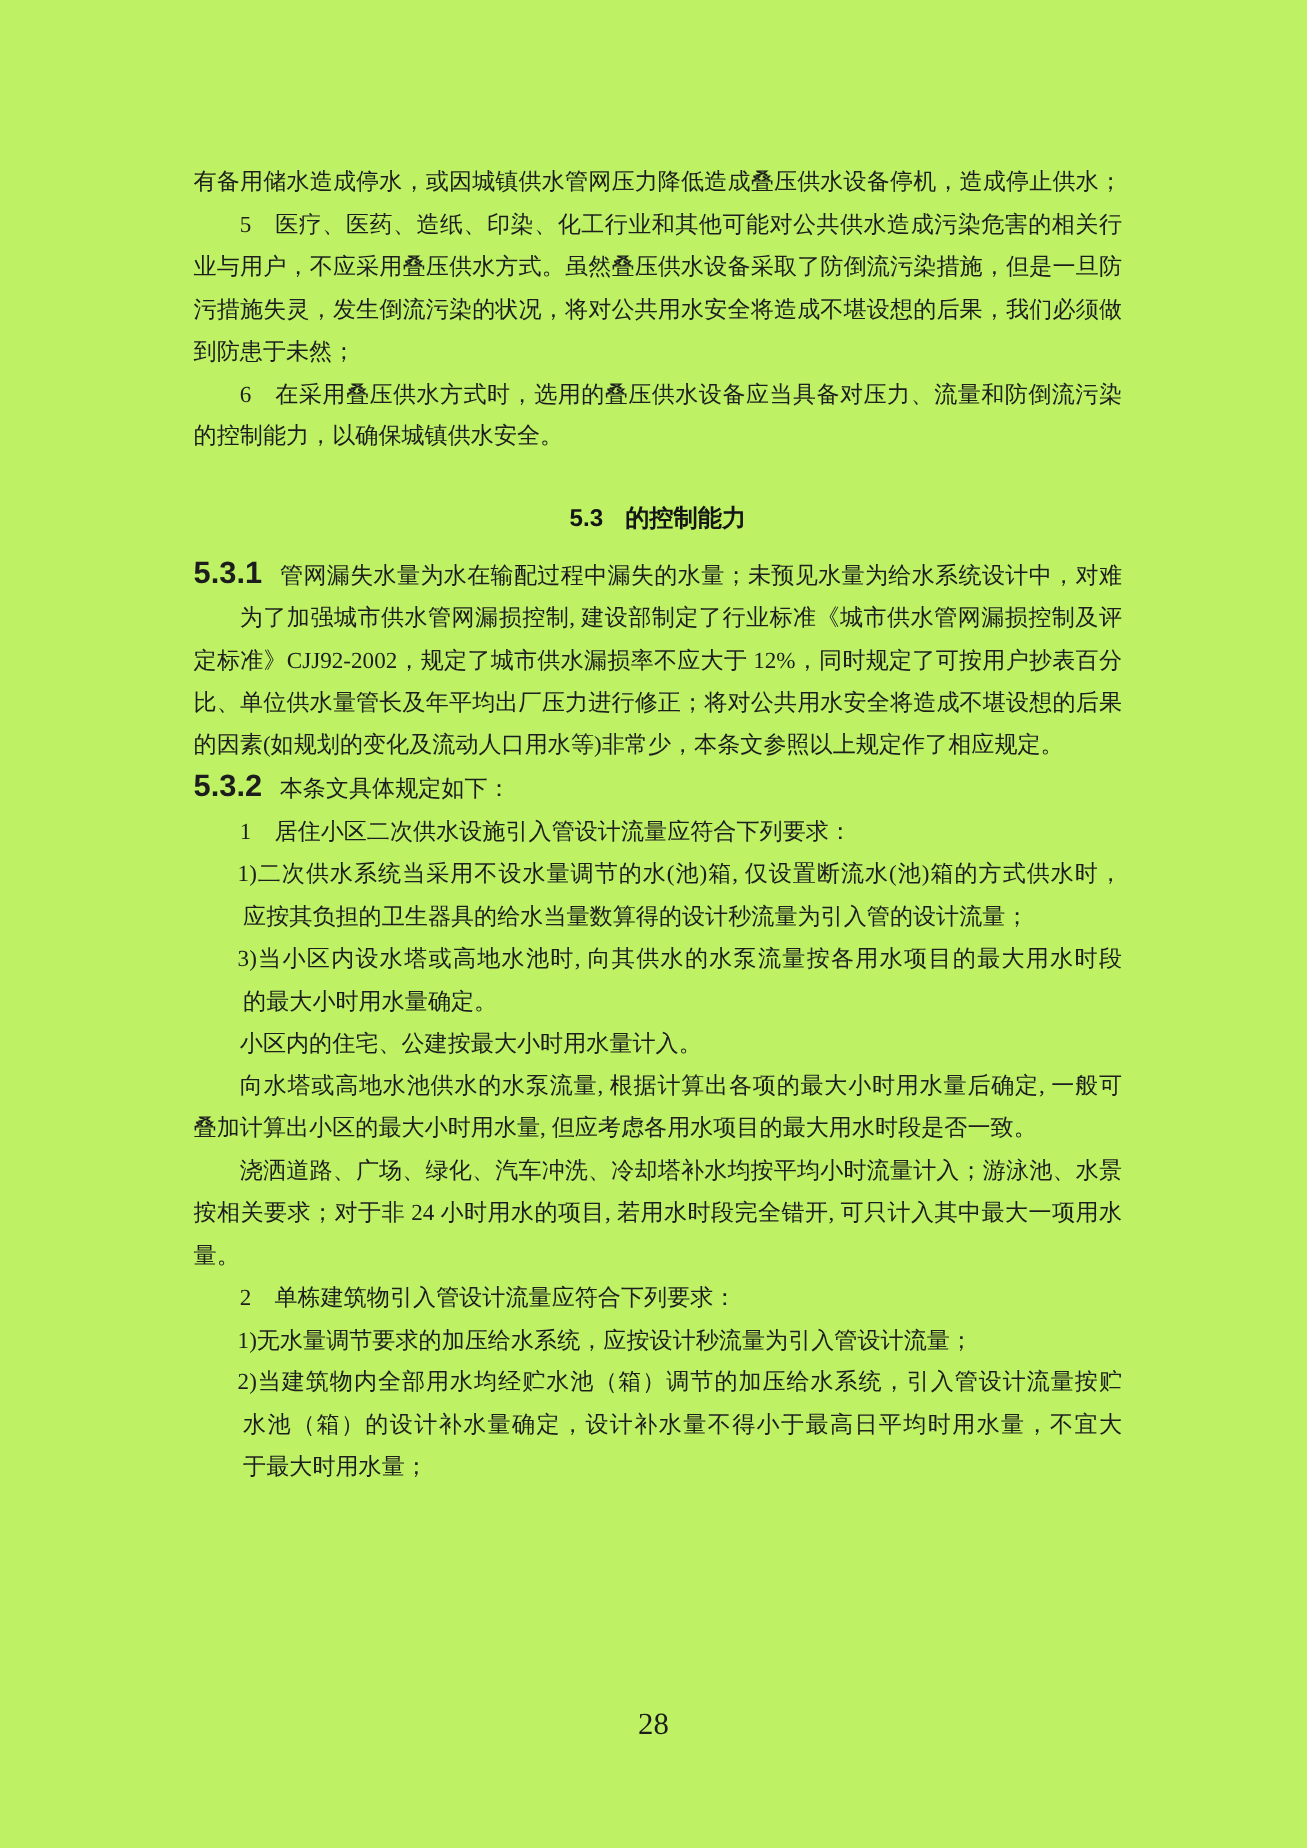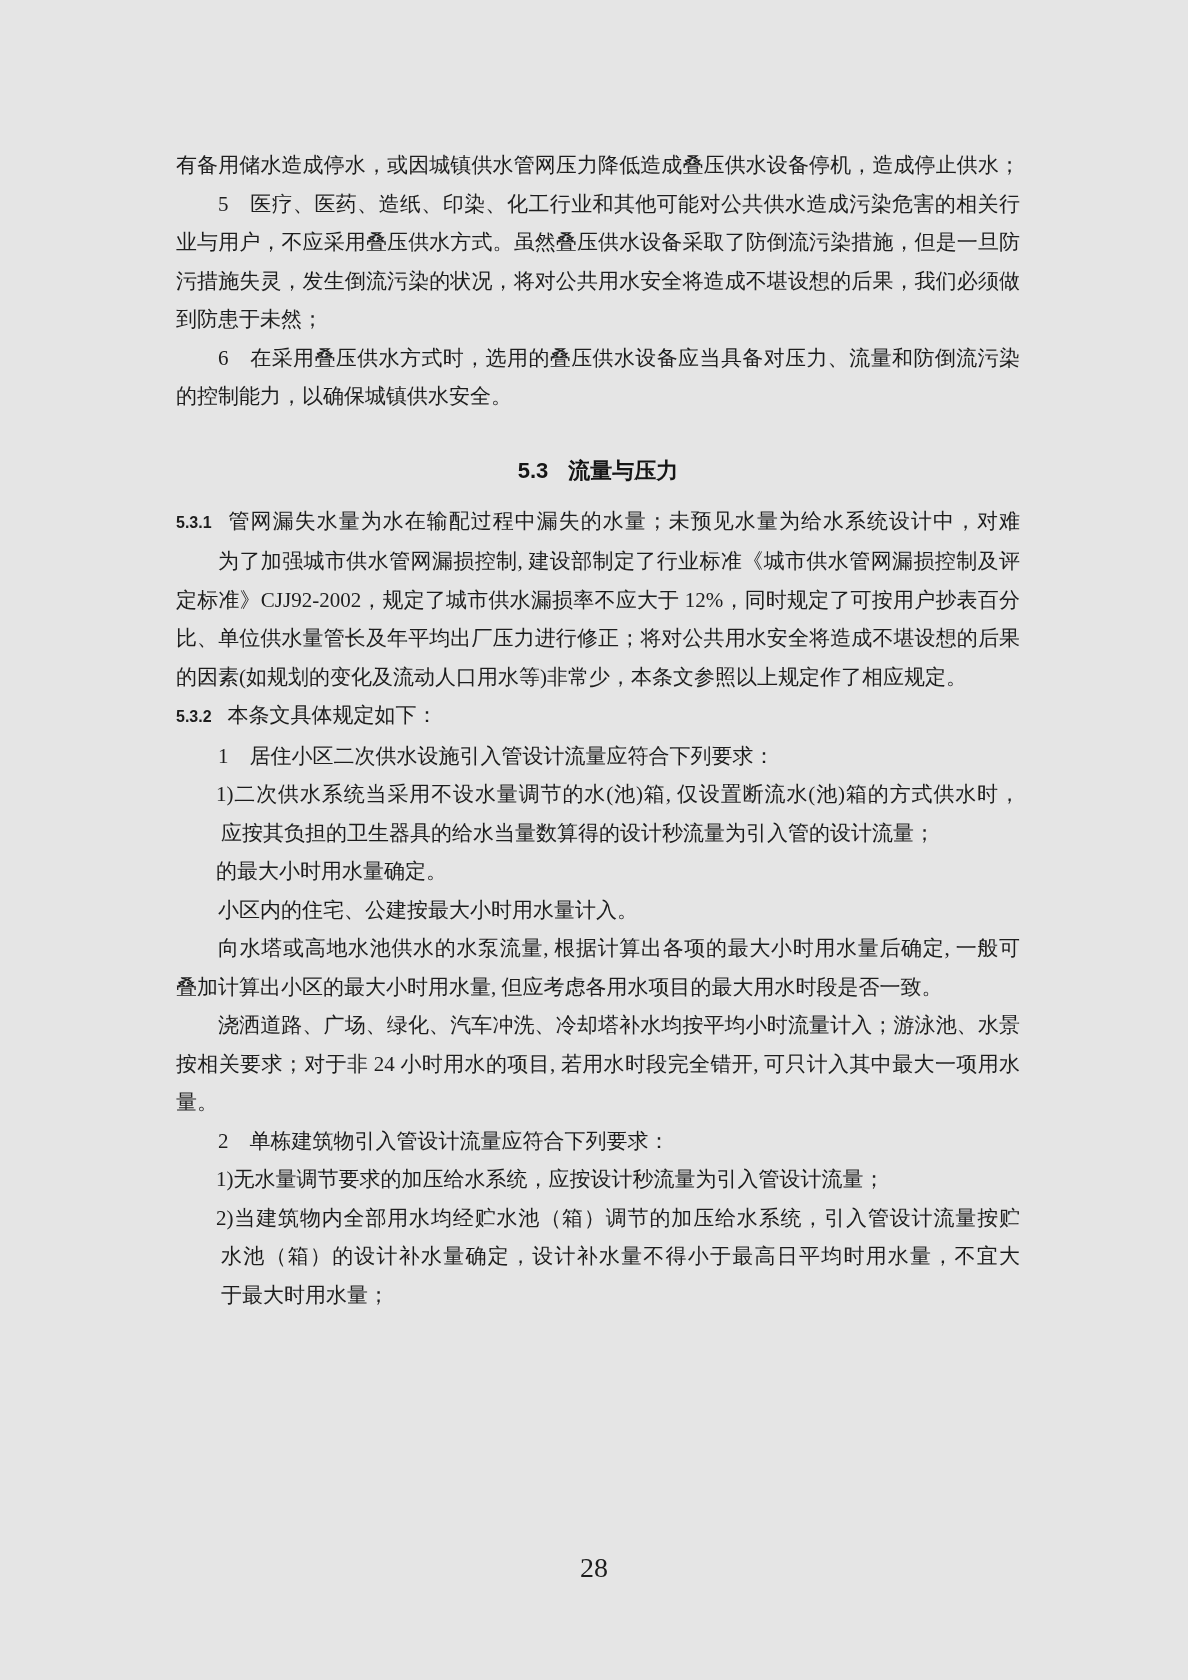--- a/index.html
+++ b/index.html
@@ -1,20 +1,20 @@
 <!DOCTYPE html>
 <html><head>
 <meta charset="utf-8">
 <style>
   html, body { margin: 0; padding: 0; background: #ffffff; }
   .page {
     position: relative;
     width: 1188px;
     height: 1680px;
-    background: #e5e5e5;
+    background: #bef264;
     overflow: hidden;
     font-family: "Liberation Serif", "DejaVu Serif", serif;
     color: #1d1d1d;
   }
   .content {
     position: absolute;
     left: 176px;
     top: 146px;
     width: 844px;
     font-size: 21px;
@@ -25,21 +25,21 @@
   .line.j { text-align-last: justify; }
   
   .para.indent .line:first-child { padding-left: 42px; }
   
   .para.list .line { padding-left: 45px; }
   .para.list .line:first-child { padding-left: 40px; }
   
   .clause-num {
     font-family: "Liberation Sans", "DejaVu Sans", sans-serif;
     font-weight: bold;
-    font-size: 16px;
+    font-size: 28px;
     margin-right: 16px;
   }
   .heading {
     text-align: center;
     font-family: "Liberation Sans", "DejaVu Sans", sans-serif;
     font-weight: bold;
     font-size: 22px;
     line-height: 38px;
     margin: 36px 0 12px 0;
     color: #151515;
@@ -69,21 +69,21 @@
           <div class="line j">业与用户，不应采用叠压供水方式。虽然叠压供水设备采取了防倒流污染措施，但是一旦防</div>
           <div class="line j">污措施失灵，发生倒流污染的状况，将对公共用水安全将造成不堪设想的后果，我们必须做</div>
           <div class="line">到防患于未然；</div>
         </div>
         <div class="para indent">
           <div class="line j">6　在采用叠压供水方式时，选用的叠压供水设备应当具备对压力、流量和防倒流污染</div>
           <div class="line">的控制能力，以确保城镇供水安全。</div>
         </div>
       </div>
     <div class="heading">
-      <span class="h-num">5.3</span><span class="h-title">流量与压力</span>
+      <span class="h-num">5.3</span><span class="h-title">的控制能力</span>
     </div>
     <div id="body-paragraphs">
         <div class="para clause">
           <div class="line j"><b class="clause-num">5.3.1</b>管网漏失水量为水在输配过程中漏失的水量；未预见水量为给水系统设计中，对难</div>
         </div>
         <div class="para indent">
           <div class="line j">为了加强城市供水管网漏损控制, 建设部制定了行业标准《城市供水管网漏损控制及评</div>
           <div class="line j">定标准》CJJ92-2002，规定了城市供水漏损率不应大于 12%，同时规定了可按用户抄表百分</div>
           <div class="line j">比、单位供水量管长及年平均出厂压力进行修正；将对公共用水安全将造成不堪设想的后果</div>
           <div class="line">的因素(如规划的变化及流动人口用水等)非常少，本条文参照以上规定作了相应规定。</div>
@@ -92,20 +92,21 @@
           <div class="line"><b class="clause-num">5.3.2</b>本条文具体规定如下：</div>
         </div>
         <div class="para indent">
           <div class="line">1　居住小区二次供水设施引入管设计流量应符合下列要求：</div>
         </div>
         <div class="para list">
           <div class="line j">1)二次供水系统当采用不设水量调节的水(池)箱, 仅设置断流水(池)箱的方式供水时，</div>
           <div class="line">应按其负担的卫生器具的给水当量数算得的设计秒流量为引入管的设计流量；</div>
         </div>
         <div class="para list">
+          <div class="line j">3)当小区内设水塔或高地水池时, 向其供水的水泵流量按各用水项目的最大用水时段</div>
           <div class="line">的最大小时用水量确定。</div>
         </div>
         <div class="para indent">
           <div class="line">小区内的住宅、公建按最大小时用水量计入。</div>
         </div>
         <div class="para indent">
           <div class="line j">向水塔或高地水池供水的水泵流量, 根据计算出各项的最大小时用水量后确定, 一般可</div>
           <div class="line">叠加计算出小区的最大小时用水量, 但应考虑各用水项目的最大用水时段是否一致。</div>
         </div>
         <div class="para indent">

